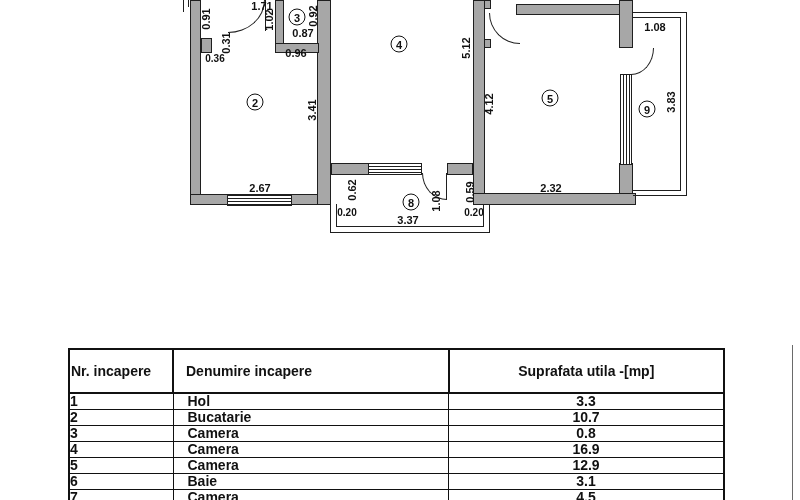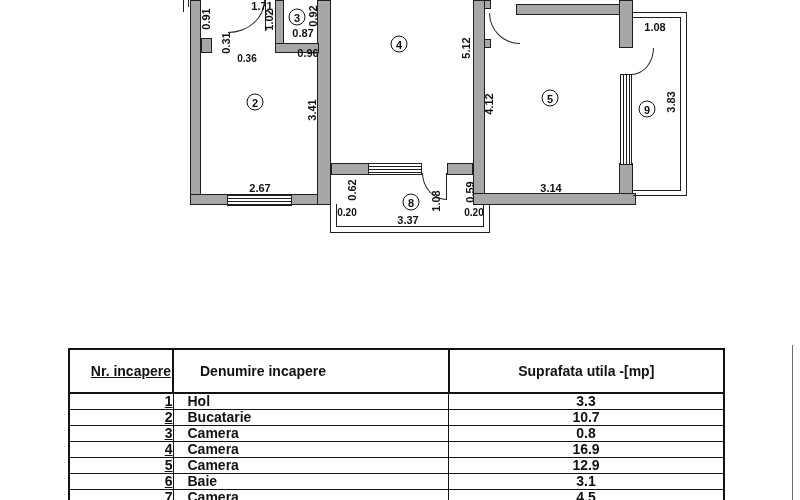--- a/index.html
+++ b/index.html
@@ -28,24 +28,24 @@
   }
   table.rtable{
     position:absolute;left:68px;top:348px;width:657px;
     border-collapse:collapse;table-layout:fixed;
     font-size:14px;font-weight:bold;color:#111;
   }
   table.rtable,.rtable th,.rtable td{border:2px solid #111;}
   .rtable td{border-width:1.5px;}
   .rtable th{height:40px;font-size:14px;}
   .rtable td{height:13px;line-height:13px;padding:1px 0;}
-  .c-num{width:100px;text-align:right;text-decoration:underline;}
+  .c-num{width:100px;text-align:left;}
   .c-name{width:266px;text-align:left;padding-left:14px !important;}
   .c-area{text-align:center;}
-  .th-name{text-align:left;padding-left:26px;}
+  .th-name{text-align:left;padding-left:12px;}
   .page-edge{position:absolute;background:#6a6a6a;}
 </style>
 </head>
 <body>
 
 <div class="plan">
 
   <div class="wall" style="left:190px;top:0;width:11px;height:205px;"></div>
   <div class="wall" style="left:201px;top:38px;width:11px;height:15px;"></div>
   <div class="wall" style="left:190px;top:194px;width:137px;height:11px;"></div>
@@ -99,27 +99,27 @@
   <div class="room-num" style="left:647px;top:109px;">
       <span>9</span>
     </div>
 
   <div class="dim v" style="left:206px;top:19px;">0.91</div>
   <div class="dim" style="left:262px;top:6px;">1.71</div>
   <div class="dim v" style="left:269px;top:20px;">1.02</div>
   <div class="dim v" style="left:313px;top:16px;">0.92</div>
   <div class="dim" style="left:303px;top:33px;">0.87</div>
   <div class="dim v" style="left:226px;top:43px;">0.31</div>
-  <div class="dim s" style="left:215px;top:58px;margin-left:32px;">0.36</div>
-  <div class="dim" style="left:308px;top:53px;">0.96</div>
+  <div class="dim s" style="left:215px;top:58px;">0.36</div>
+  <div class="dim" style="left:296px;top:53px;">0.96</div>
   <div class="dim v" style="left:312px;top:110px;">3.41</div>
   <div class="dim" style="left:260px;top:188px;">2.67</div>
   <div class="dim v" style="left:466px;top:48px;">5.12</div>
   <div class="dim v" style="left:489px;top:104px;">4.12</div>
-  <div class="dim" style="left:551px;top:188px;">3.14</div>
+  <div class="dim" style="left:551px;top:188px;">2.32</div>
   <div class="dim" style="left:655px;top:27px;">1.08</div>
   <div class="dim v" style="left:671px;top:102px;">3.83</div>
   <div class="dim v" style="left:352px;top:190px;">0.62</div>
   <div class="dim s" style="left:347px;top:212px;">0.20</div>
   <div class="dim v" style="left:436px;top:201px;">1.08</div>
   <div class="dim v" style="left:470px;top:192px;">0.59</div>
   <div class="dim s" style="left:474px;top:212px;">0.20</div>
   <div class="dim" style="left:408px;top:220px;">3.37</div>
 </div>
 

